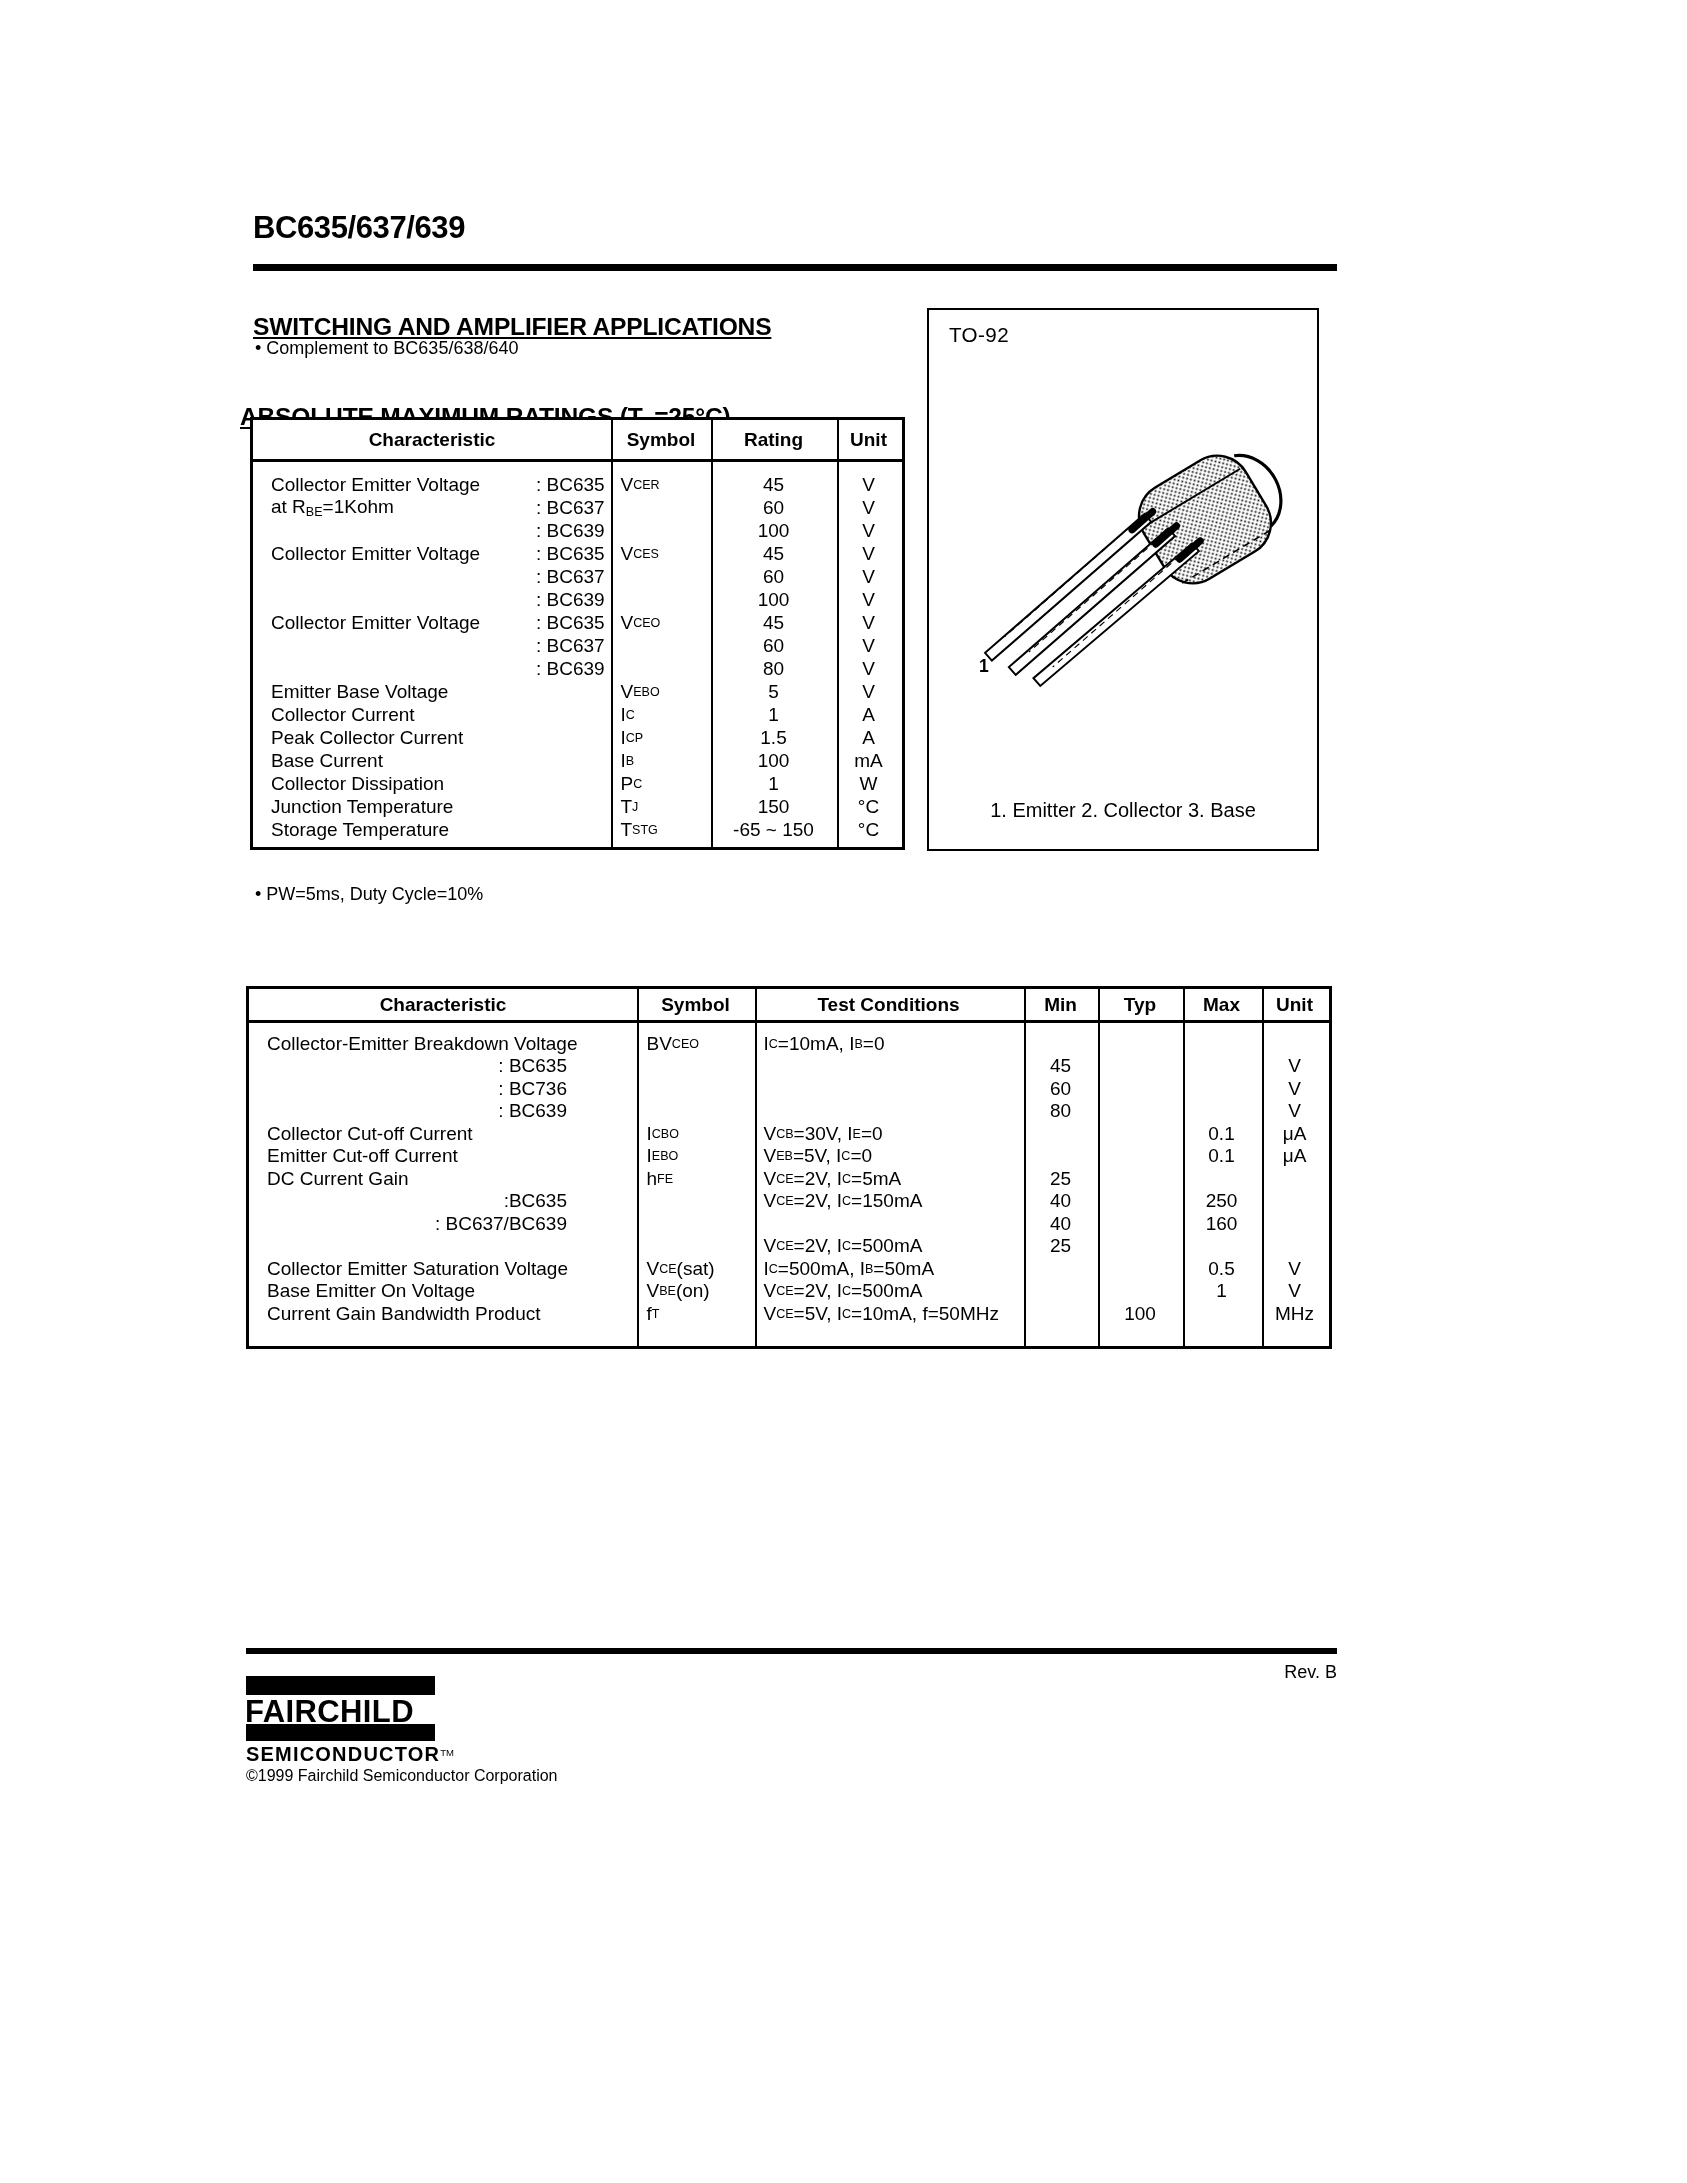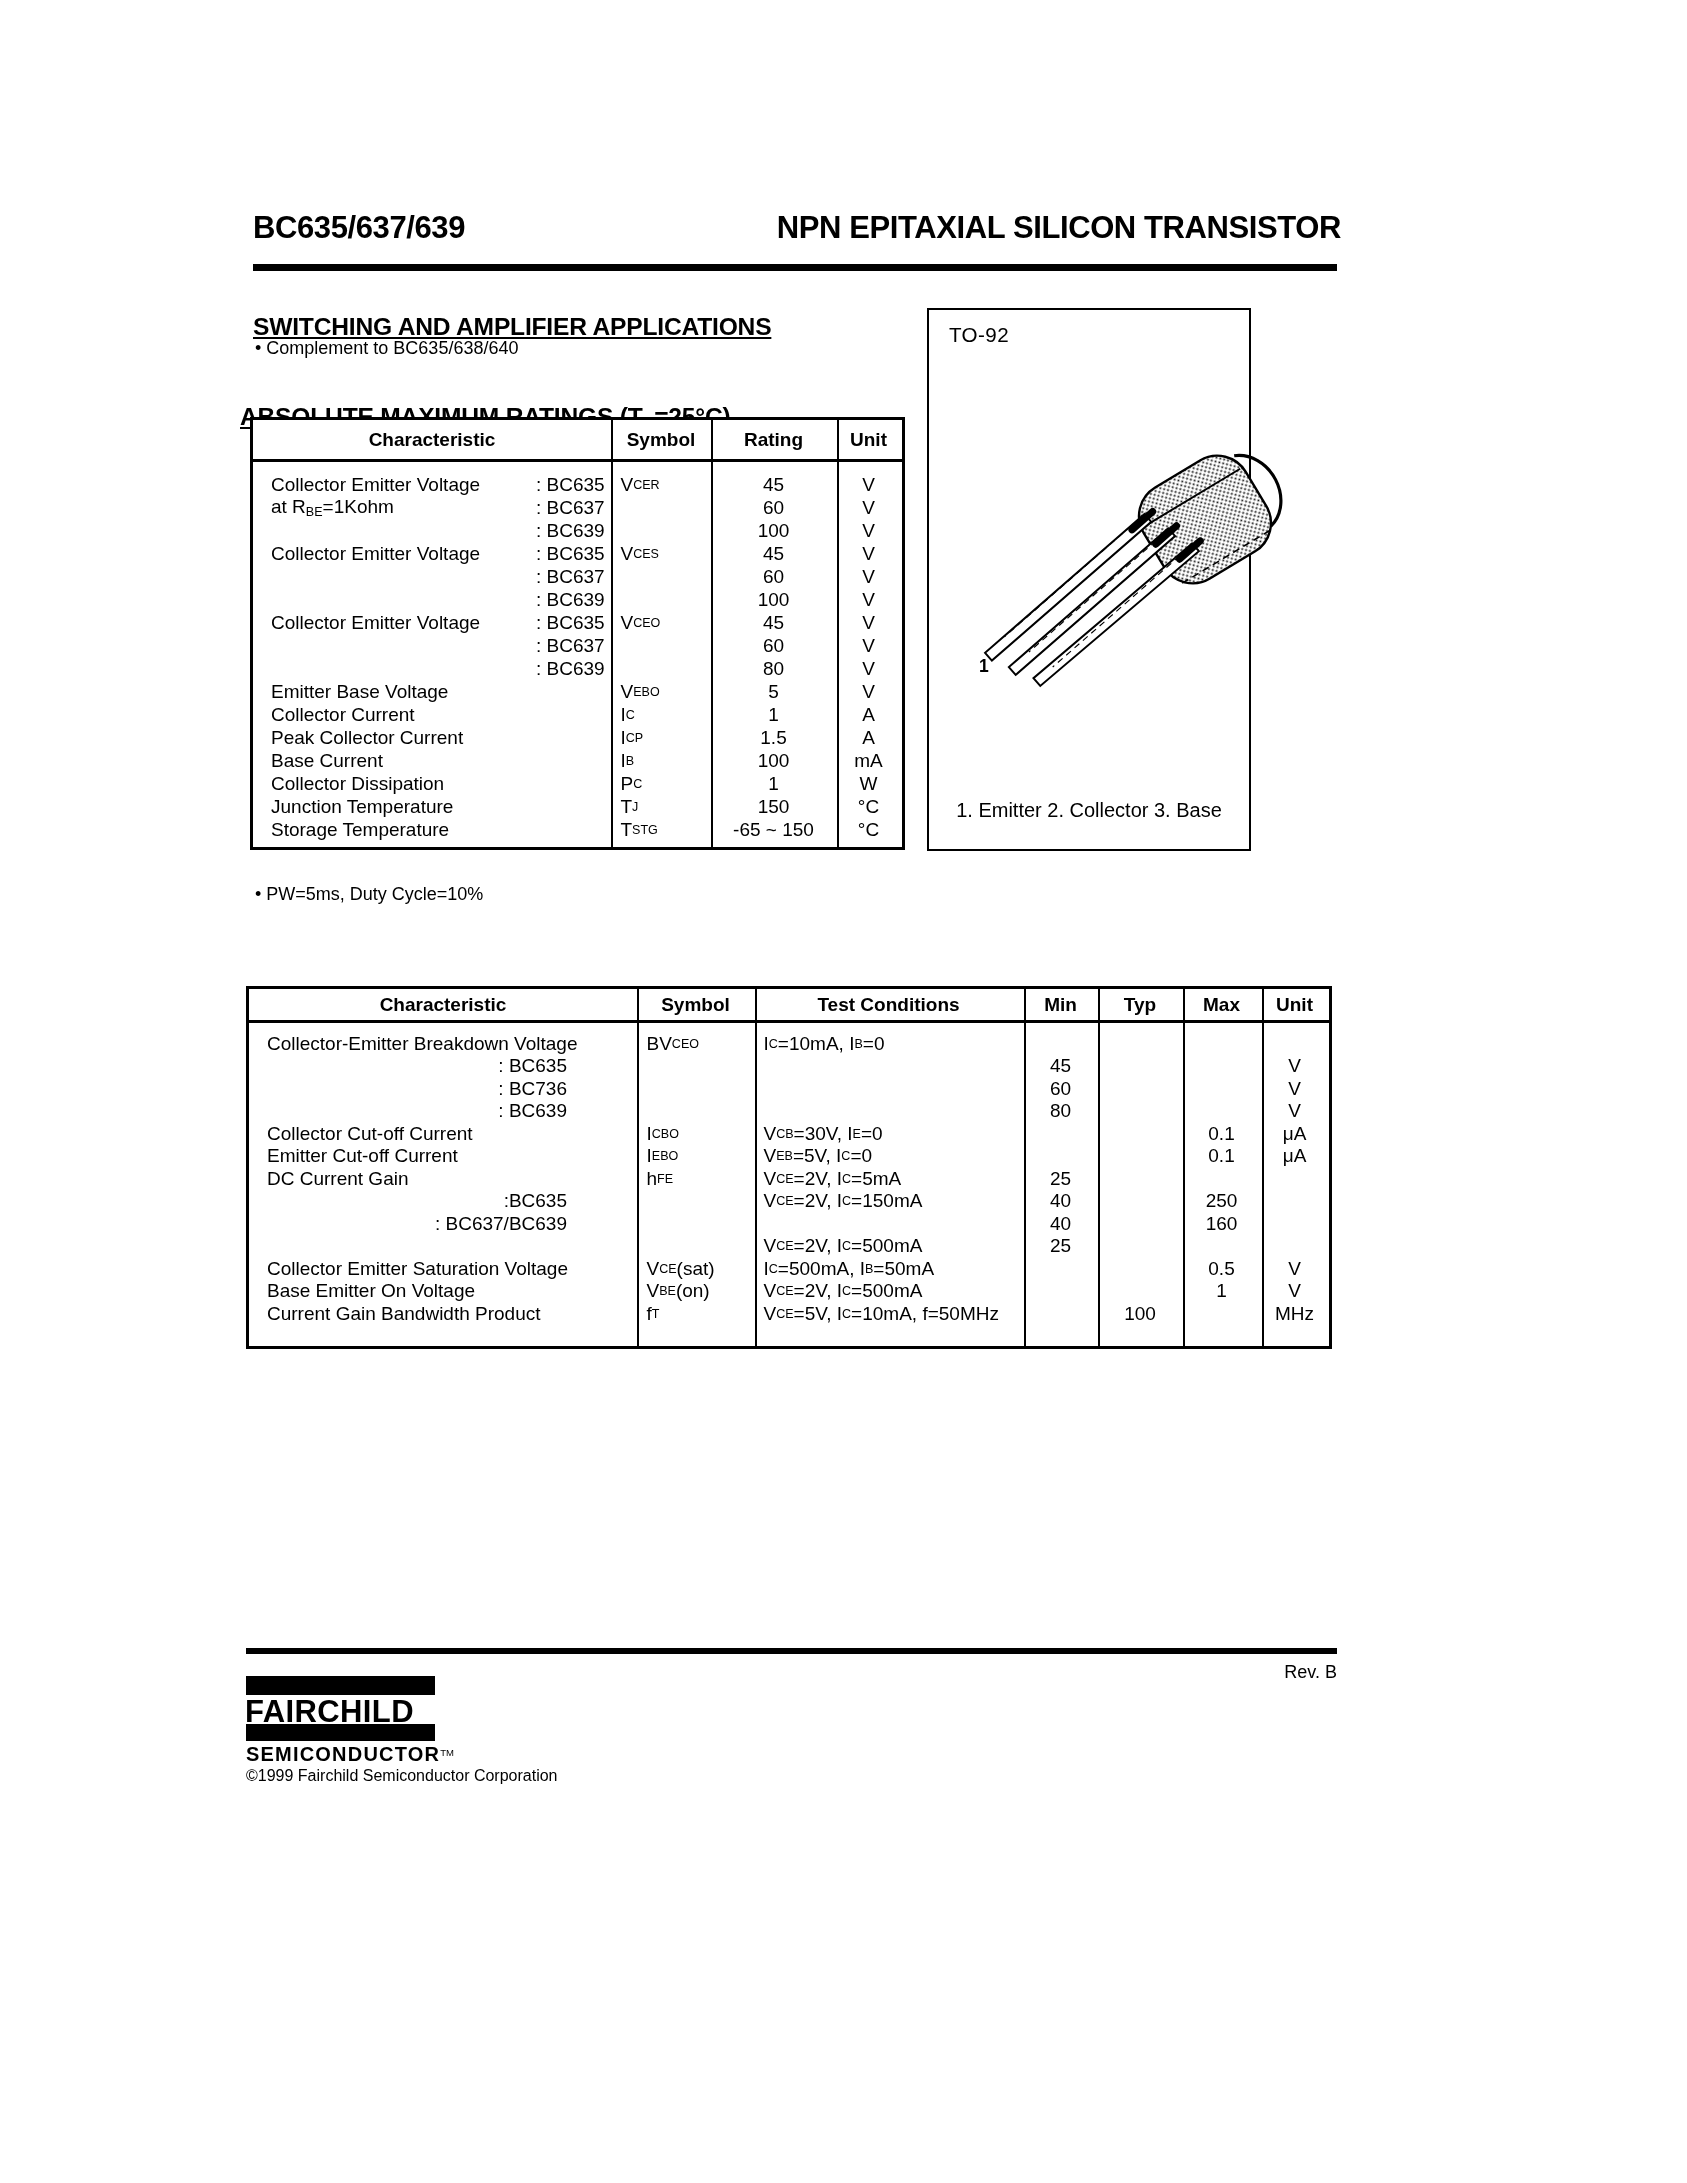--- a/index.html
+++ b/index.html
@@ -40,21 +40,21 @@
   .tc { display:flex; align-items:center; height:100%; overflow:visible; white-space:nowrap; }
   .c-char { padding-left:18px; justify-content:space-between; }
   #t1 .dev { padding-right:6.4px; }
   #t2 .dev { padding-right:70px; }
   .c-sym  { padding-left:9.5px; }
   .c-cond { padding-left:9.5px; }
   .c-center { justify-content:center; }
   .vline { position:absolute; top:0; bottom:0; width:2.4px; background:#000; }
 
   
-  .pkg { position:absolute; left:927px; top:308px; width:324px; height:543px; border:2.4px solid #000; }
+  .pkg { position:absolute; left:927px; top:308px; width:392px; height:543px; border:2.4px solid #000; }
   .pkg-label { position:absolute; left:20px; top:12.7px; font-size:20.6px; letter-spacing:0.4px; }
   .pkg-caption { position:absolute; left:0; right:0; top:489px; text-align:center; font-size:20px; }
   .lead-label { position:absolute; left:50px; top:346px; font-size:17.5px; font-weight:bold; }
   .pkg svg { position:absolute; left:0; top:0; }
 
   
   .rule-bottom { position:absolute; left:246px; top:1648px; width:1091px; height:5.6px; background:#000; }
   .rev { position:absolute; right:350px; top:1662px; font-size:18px; }
   .logo-bar1 { position:absolute; left:246px; top:1676px; width:189px; height:19px; background:#000; }
   .logo-name { position:absolute; left:245px; top:1694px; width:194px; font-size:31px; font-weight:bold; letter-spacing:0.4px; }
@@ -62,21 +62,20 @@
   .logo-sub  { position:absolute; left:246px; top:1743px; font-size:20px; font-weight:bold; letter-spacing:1.2px; }
   .logo-tm   { font-size:9.5px; font-weight:normal; vertical-align:4.8px; letter-spacing:0; }
   .copyright { position:absolute; left:246px; top:1767px; font-size:16px;text-align:right; }
 </style>
 </head>
 <body>
 
 <div class="page">
 
   <div class="title-left">BC635/637/639</div>
-  <div class="title-right">NPN EPITAXIAL SILICON TRANSISTOR</div>
   <div class="rule-top"></div>
 
   <div class="h2" id="h-switching">SWITCHING AND AMPLIFIER APPLICATIONS</div>
   <div class="bullet" id="b-complement">• Complement to BC635/638/640</div>
   <div class="h2" id="h-absmax">ABSOLUTE MAXIMUM RATINGS (T<sub>A</sub>=25°C)</div>
 
   <div class="dtable" id="t1">
     <div class="vline" style="left:358px"></div>
     <div class="vline" style="left:458px"></div>
     <div class="vline" style="left:584px"></div>

